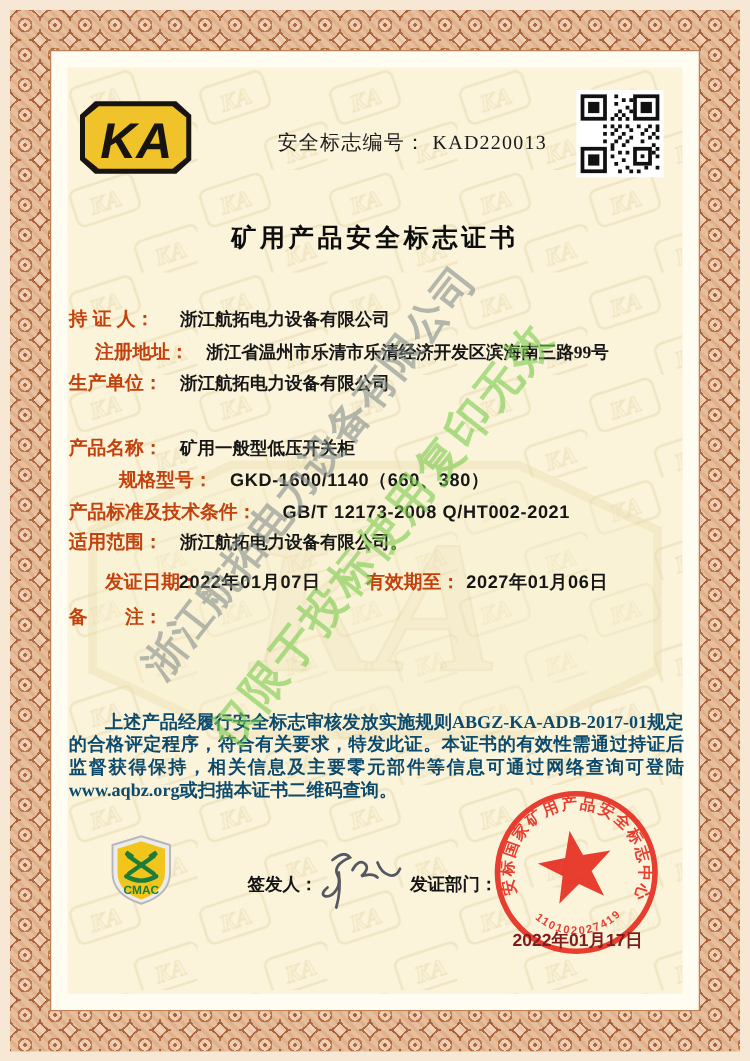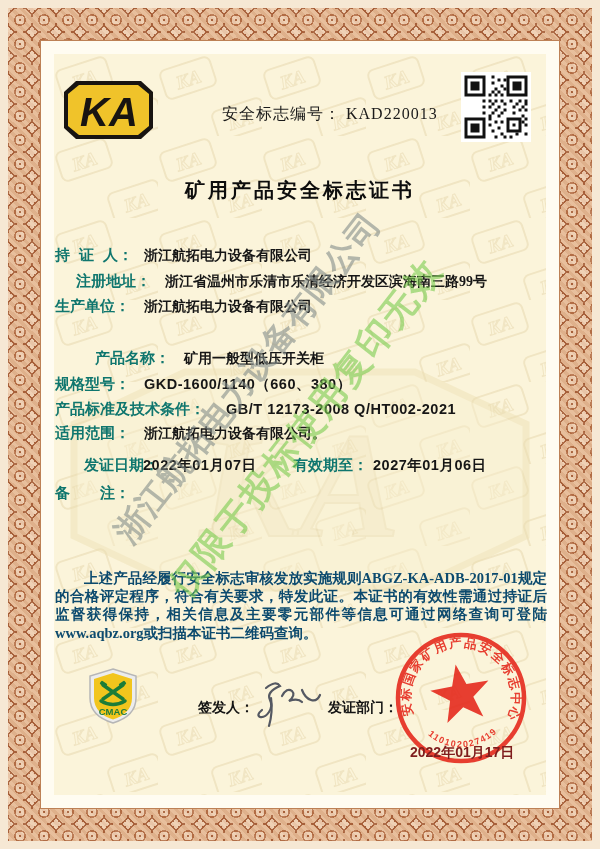--- a/index.html
+++ b/index.html
@@ -14,21 +14,21 @@
     background-size:24px 24px,19px 19px;}
   .margin{position:absolute;inset:40px;background:#fffcf1;border:1px solid #bd8156;}
   .inner{position:absolute;inset:54px;background:#fbf4da;}
   .tile-svg{position:absolute;left:0;top:0;width:100%;height:100%;}
   
   .certno{position:absolute;left:222px;top:104px;font-size:16px;color:#1a1a1a;letter-spacing:1px;}
   .title{position:absolute;left:0;top:177px;width:600px;text-align:center;
          font-size:20px;font-weight:bold;color:#0d0d0d;letter-spacing:3px;}
   
   .row{position:absolute;left:55px;width:492px;height:18px;white-space:nowrap;}
-  .lbl{font-family:Liberation Mono, monospace;font-weight:bold;font-size:15px;color:#0f766e;}
+  .lbl{font-family:Liberation Sans, sans-serif;font-weight:bold;font-size:15px;color:#c2410c;}
   .val{font-weight:bold;font-size:14px;color:#161616;}
   .val.sans{font-family:"Liberation Sans","DejaVu Sans",sans-serif;font-size:14.5px;letter-spacing:.5px;}
   
   .remark{position:absolute;left:55px;top:569px;width:492px;font-size:14.5px;font-weight:bold;
           color:#0c4a6e;line-height:18.2px;text-align:justify;text-indent:29px;}
   
   .flabel{position:absolute;font-family:"Liberation Sans","DejaVu Sans",sans-serif;
           font-weight:bold;font-size:14px;color:#141414;}
   
   .wm{position:absolute;white-space:nowrap;font-weight:bold;z-index:6;pointer-events:none;
@@ -109,25 +109,25 @@
   </div>
   <div class="row z2" style="top:272px;margin-left:21px;">
     <span class="lbl" style="display:inline-block;width:85px;">注册地址：</span>
     <span class="val">浙江省温州市乐清市乐清经济开发区滨海南三路99号</span>
   </div>
   <div class="row z2" style="top:297px;">
     <span class="lbl" style="display:inline-block;width:85px;">生产单位：</span>
     <span class="val">浙江航拓电力设备有限公司</span>
   </div>
   <div class="row z2" style="top:349px;">
-    <span class="lbl" style="display:inline-block;width:85px;padding-left:40px;">产品名称：</span>
+    <span class="lbl" style="display:inline-block;width:85px;">产品名称：</span>
     <span class="val">矿用一般型低压开关柜</span>
   </div>
   <div class="row z2" style="top:375px;">
-    <span class="lbl" style="display:inline-block;width:85px;">规格型号：</span>
+    <span class="lbl" style="display:inline-block;width:85px;padding-left:40px;">规格型号：</span>
     <span class="val sans">GKD-1600/1140（660、380）</span>
   </div>
   <div class="row z2" style="top:400px;">
     <span class="lbl" style="display:inline-block;width:167px;">产品标准及技术条件：</span>
     <span class="val sans">GB/T 12173-2008 Q/HT002-2021</span>
   </div>
   <div class="row z2" style="top:424px;">
     <span class="lbl" style="display:inline-block;width:85px;">适用范围：</span>
     <span class="val">浙江航拓电力设备有限公司。</span>
   </div>

